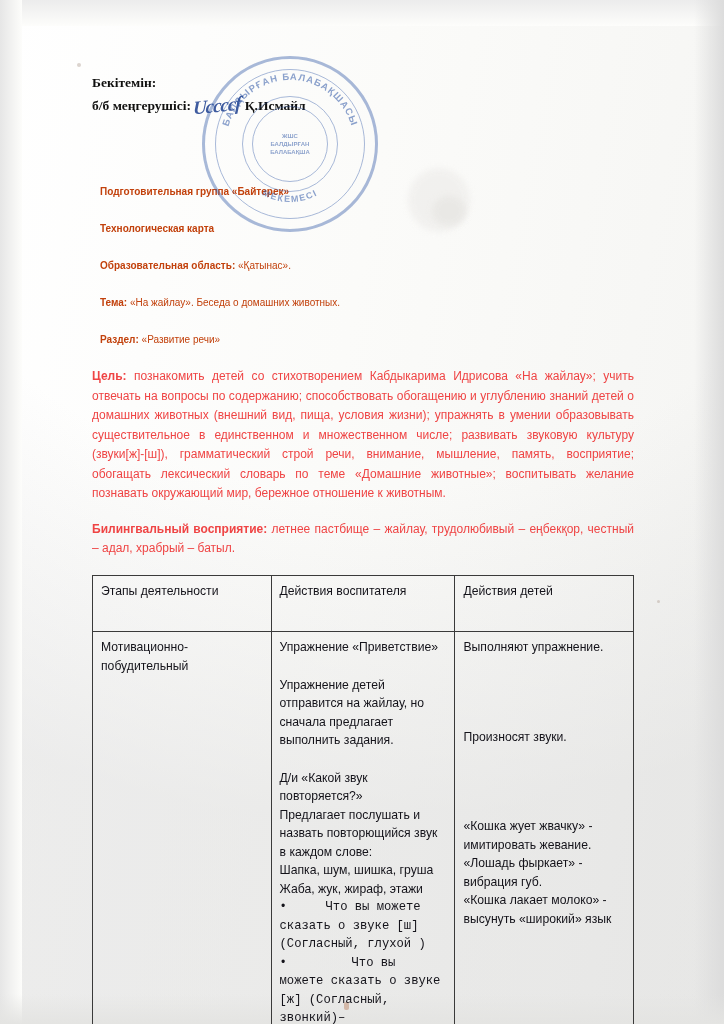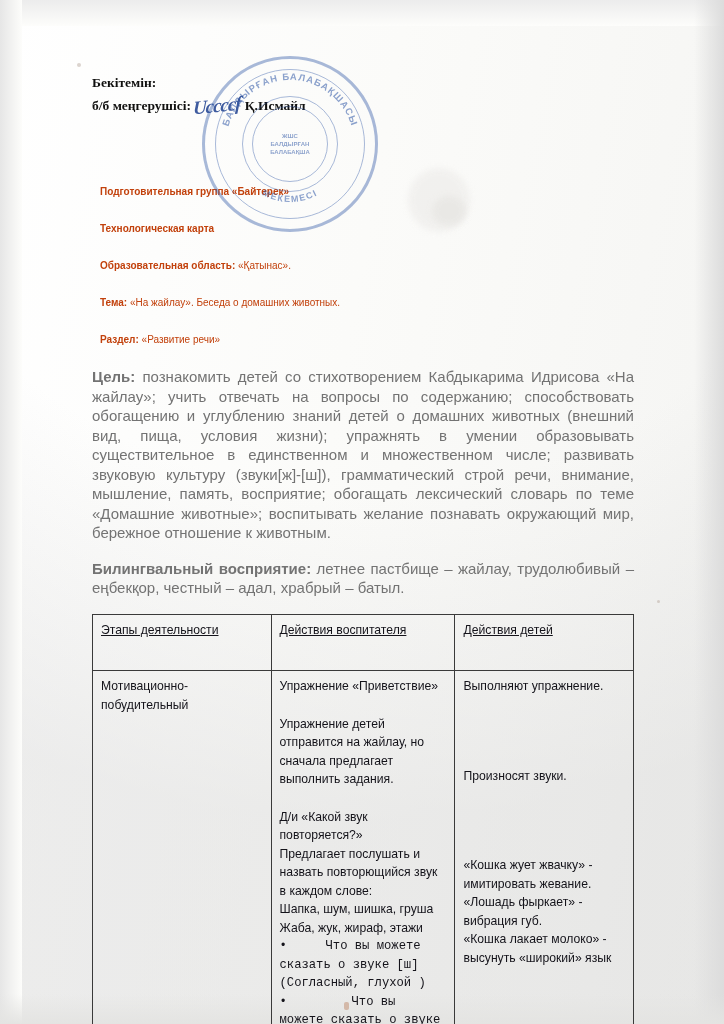--- a/index.html
+++ b/index.html
@@ -123,44 +123,44 @@
   
   .doc-body { margin-top: 66px; position: relative; z-index: 1; }
   p.line {
     margin: 0 0 18px 8px;
     font-size: 10px;
     line-height: 19px;
     color: #c2410c;
   }
   p.para {
     margin: 0 0 16px 0;
-    font-size: 15px;
+    font-size: 12px;
     line-height: 19.5px;
     text-align: justify;
-    color: #737373;
+    color: #ef4444;
   }
   .b { font-weight: bold; }
 
   
   table.tk {
     margin-top: 6px;
     width: 100%;
     border-collapse: collapse;
     table-layout: fixed;
   }
   table.tk td, table.tk th {
     border: 1px solid #3a3a3a;
     vertical-align: top;
     padding: 6px 8px 8px 8px;
     font-size: 12.2px;
     line-height: 18.5px;
     text-align: left;
     font-weight: normal;
   }
-  table.tk th { padding-bottom: 31px; text-decoration: underline; }
+  table.tk th { padding-bottom: 31px; }
   .col1 { width: 33%; }
   .col2 { width: 34%; }
   .col3 { width: 33%; }
   .cellpad { display: block; }
   .gap-lg { display: block; height: 19px; }
   .gap-md { display: block; height: 14px; }
   .bullet-row {
     display: block;
     text-indent: 0;
     font-family: Liberation Mono, monospace;

